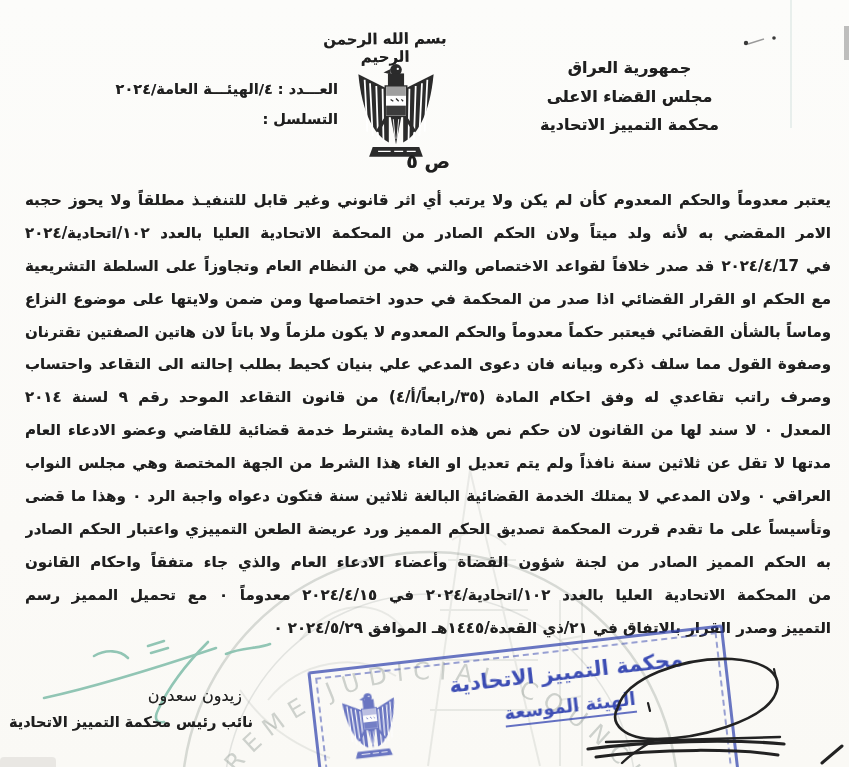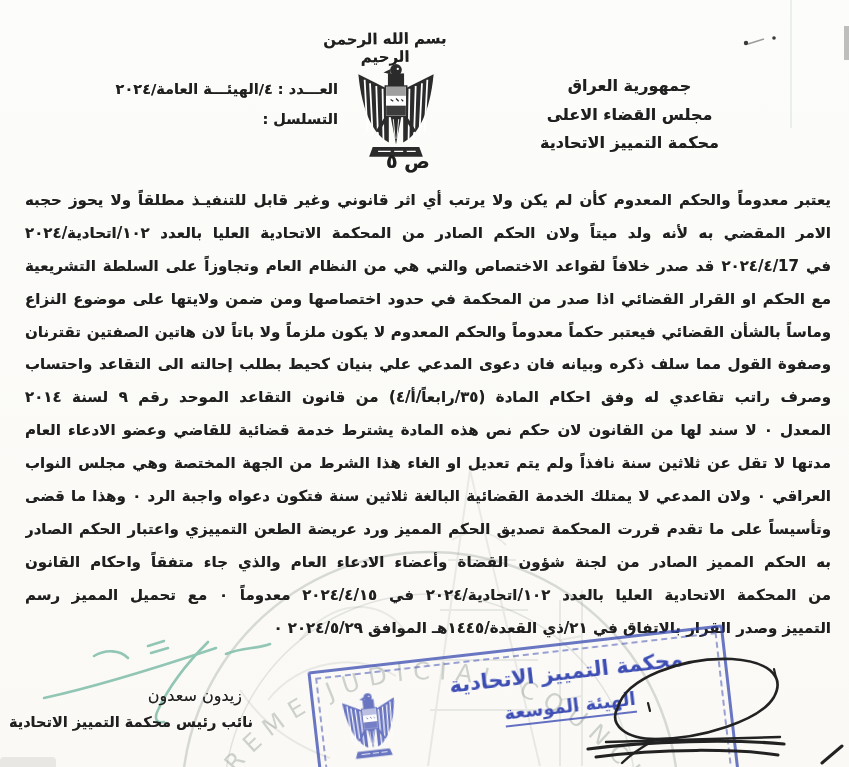--- a/index.html
+++ b/index.html
@@ -12,28 +12,28 @@
   }
   .abs{position:absolute;}
   .rtl{direction:rtl;unicode-bidi:embed;}
   .scanink{text-shadow:0 0 .5px rgba(20,20,20,.55);}
 
   
   .basmala{top:30px;left:300px;width:170px;text-align:center;
     font-size:15px;font-weight:bold;transform:rotate(-.6deg);letter-spacing:-.5px;}
 
   
-  .header-right{top:72px;right:122px;width:195px;text-align:center;
+  .header-right{top:54px;right:122px;width:195px;text-align:center;
     font-weight:bold;font-size:16px;line-height:28.5px;}
   .header-left{top:74px;left:82px;width:256px;text-align:right;
     font-weight:bold;font-size:14.5px;line-height:30px;}
 
   
   .emblem{top:60px;left:351px;width:90px;height:103px;color:#2b2b2b;}
-  .pagemark{top:150px;left:386px;width:64px;text-align:left;
+  .pagemark{top:150px;left:386px;width:64px;text-align:right;
     font-size:19px;font-weight:bold;}
 
   
   .body-text{top:184px;left:25px;width:806px;font-size:15px;font-weight:bold;
     line-height:32.9px;}
   .body-text .bl{height:32.9px;overflow:hidden;text-align:justify;text-align-last:justify;}
   .body-text .bl.last{text-align:right;text-align-last:right;}
 
   
   .wm{top:0;left:0;width:849px;height:767px;pointer-events:none;}

